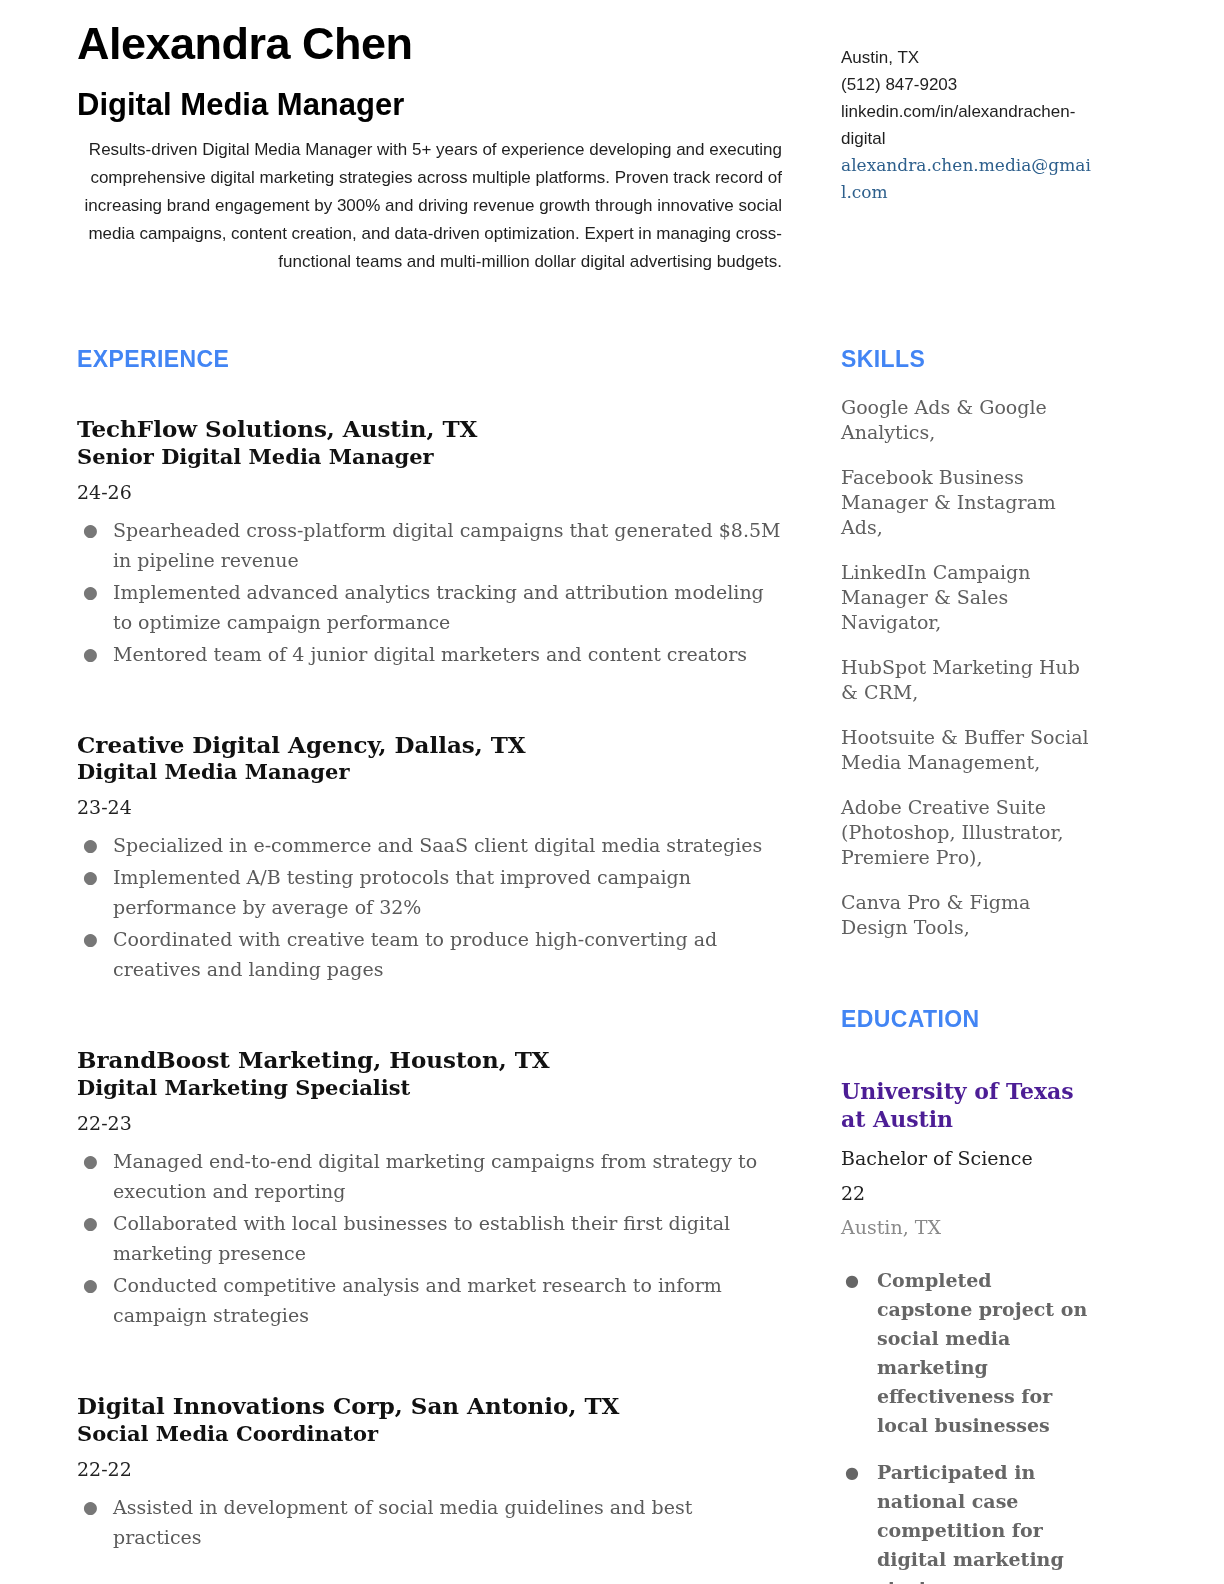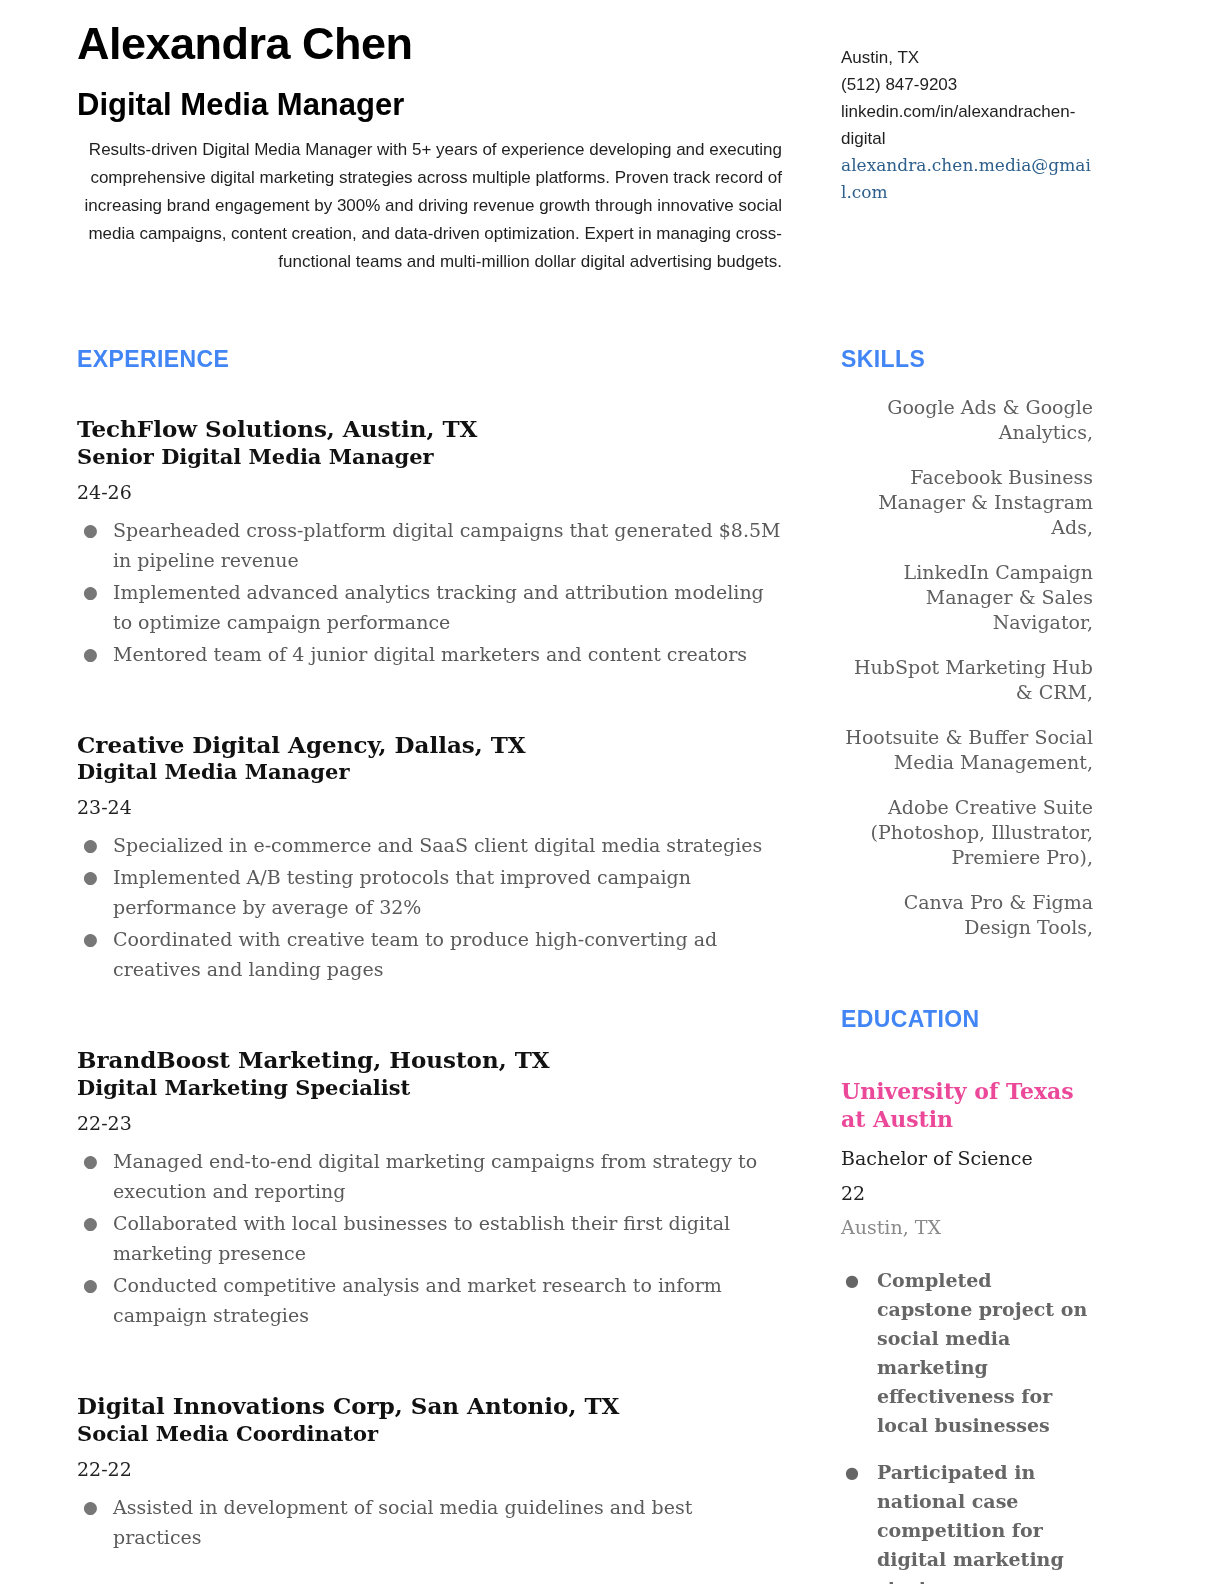--- a/index.html
+++ b/index.html
@@ -112,32 +112,31 @@
     color: #777777;
   }
 
   
   .skill-item {
     margin-top: 20px;
     font-family: "DejaVu Serif", "Liberation Serif", serif;
     font-size: 19px;
     line-height: 25px;
     color: #5f5f5f;
-    text-align: right;
   }
   .skills-list { margin-top: 22px; }
 
   
   .edu-section { margin-top: 66px; }
   .school {
     margin-top: 44px;
     font-family: "DejaVu Serif", "Liberation Serif", serif;
     font-size: 22px;
     font-weight: 700;
-    color: #ec4899;
+    color: #4c1d95;
     line-height: 28px;
   }
   .degree {
     margin-top: 14px;
     font-family: "DejaVu Serif", "Liberation Serif", serif;
     font-size: 19px;
     color: #222222;
   }
   .edu-dates {
     margin-top: 13px;

